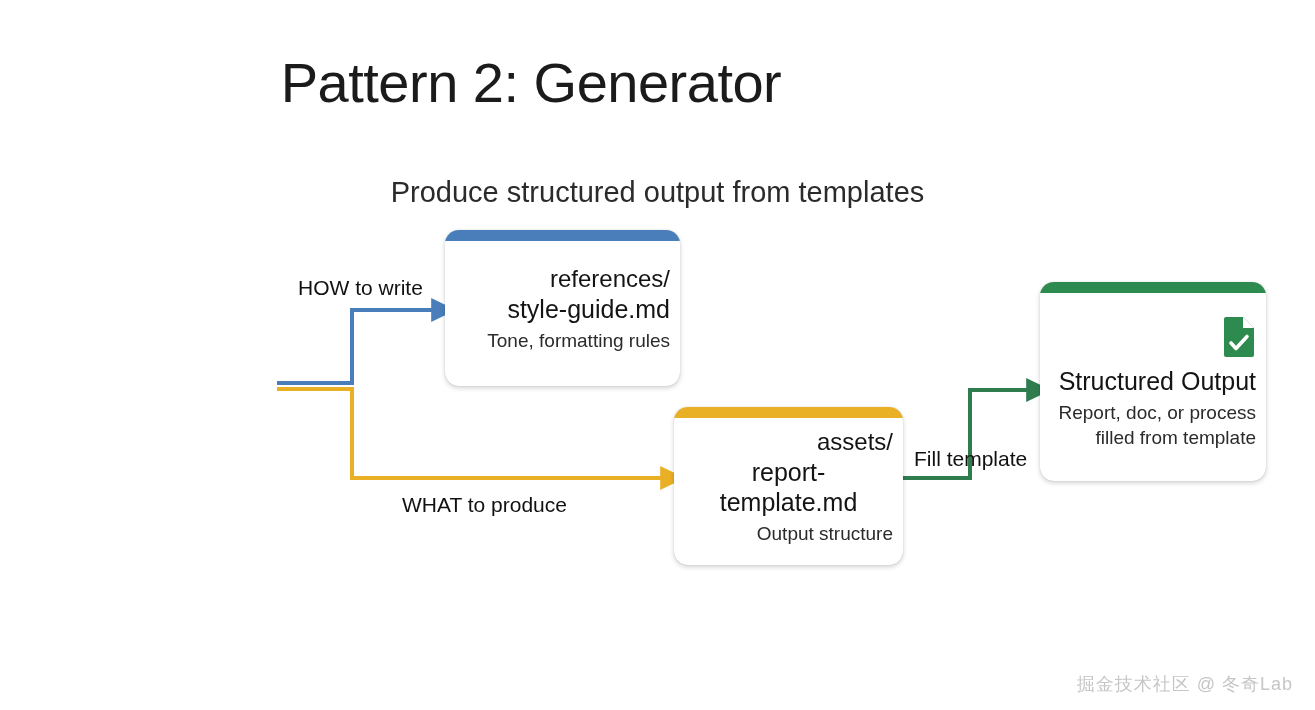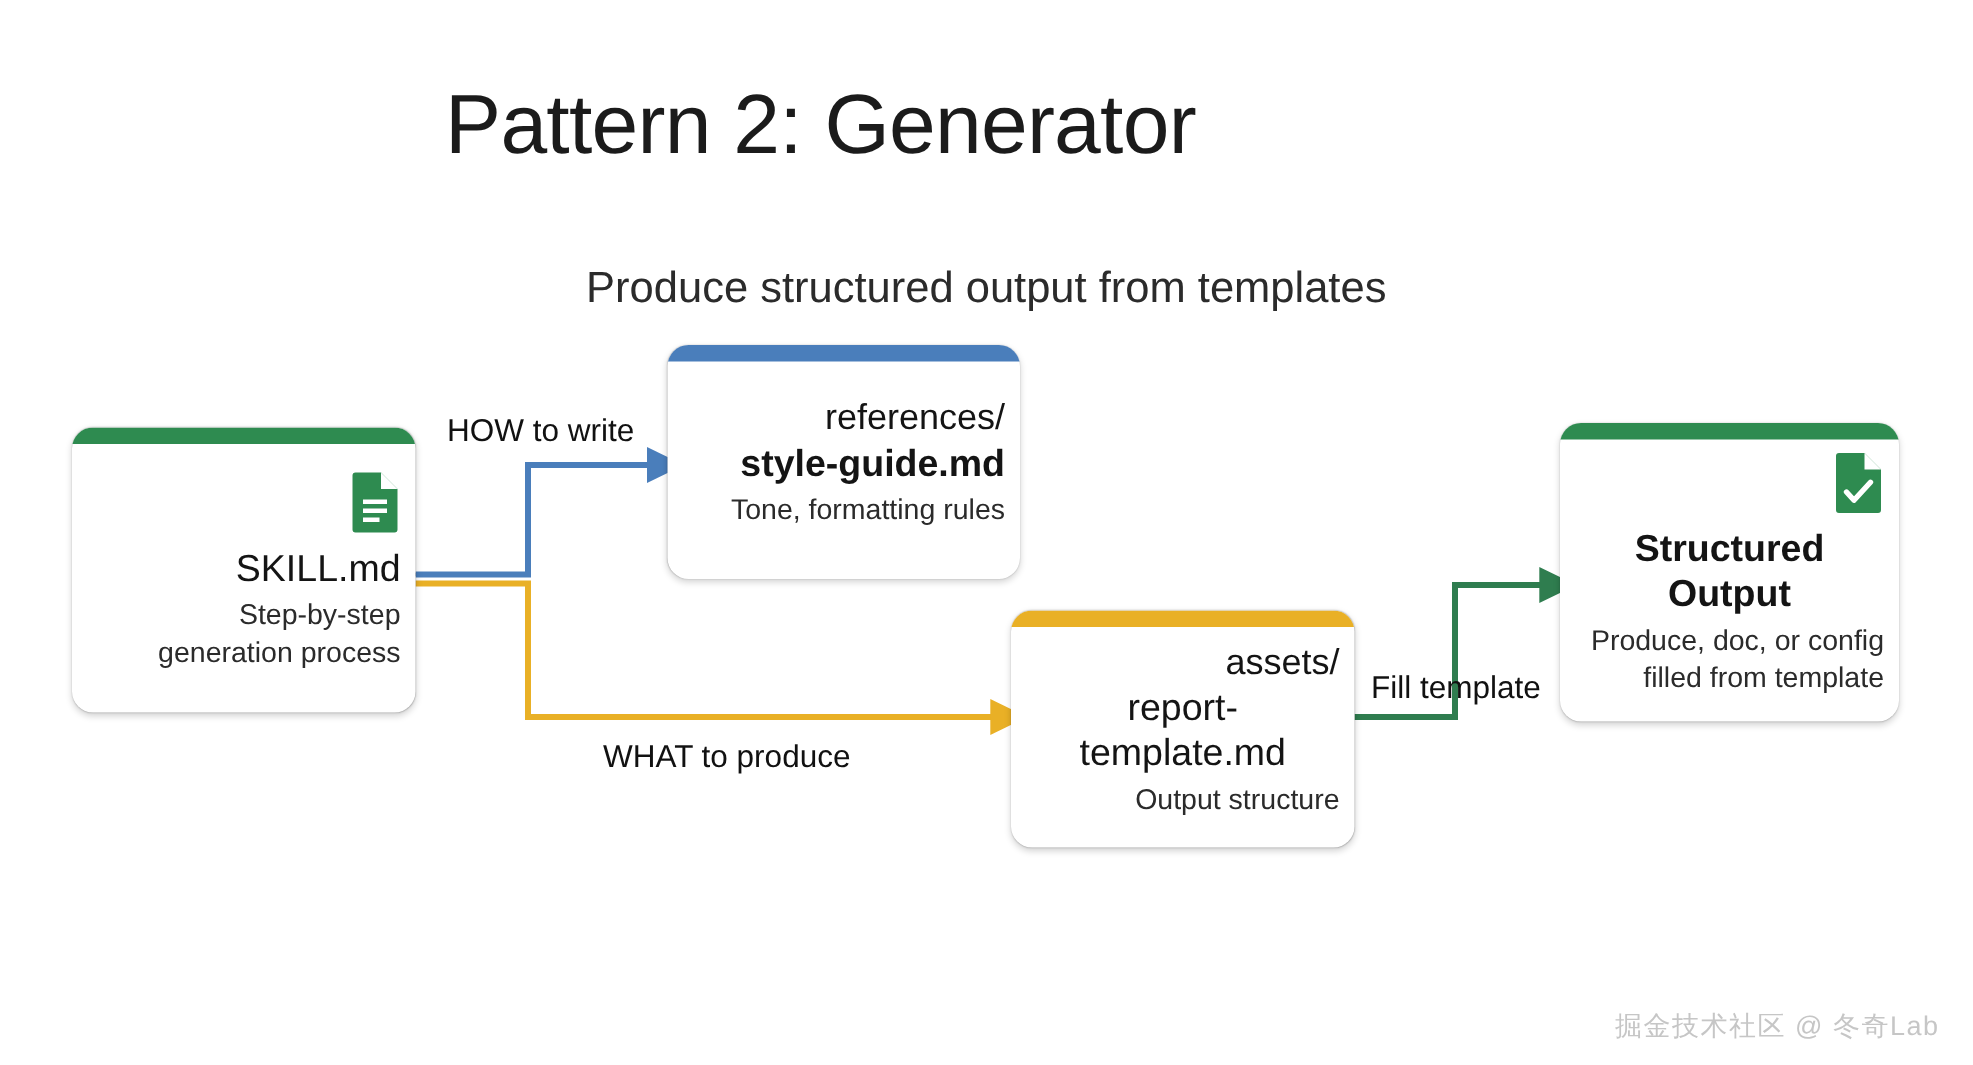--- a/index.html
+++ b/index.html
@@ -24,21 +24,20 @@
     position: absolute;
     left: 0;
     top: 52px;
     width: 1062px;
     text-align: center;
     font-size: 56px;
     font-weight: 400;
     color: #1b1b1b;
     letter-spacing: -0.5px;
     line-height: 1.1;
-    margin-left: 16px;
   }
   #subtitle {
     position: absolute;
     left: 0;
     top: 136px;
     width: 1315px;
     text-align: center;
     font-size: 29px;
     font-weight: 400;
     color: #2b2b2b;
@@ -83,21 +82,21 @@
   }
 
   .card-title {
     font-size: 25px;
     font-weight: 400;
     color: #141414;
     line-height: 1.2;
     text-align: center;
   }
   .card-title.bold {
-    font-weight: 700;
+    font-weight: 400;
   }
   .card-path {
     font-size: 24px;
     font-weight: 400;
     color: #141414;
     line-height: 1.25;
     text-align: center;
   }
   .card-sub {
     font-size: 19px;
@@ -166,35 +165,20 @@
 
     <path d="M277,389 L352,389 L352,478 L665,478" fill="none" stroke="#e9b026" stroke-width="4" stroke-linejoin="miter" stroke-linecap="butt" marker-end="url(#arrow-yellow)"></path>
 
     <path d="M903,478 L970,478 L970,390 L1031,390" fill="none" stroke="#2f7d4f" stroke-width="4" stroke-linejoin="miter" stroke-linecap="butt" marker-end="url(#arrow-green)"></path>
   </svg>
 
   <div class="edge-label" id="label-how">HOW to write</div>
   <div class="edge-label" id="label-what">WHAT to produce</div>
   <div class="edge-label" id="label-fill">Fill template</div>
 
-  <div class="card" id="card-skill">
-    <div class="card-bar" style="background:#2e8b50"></div>
-    <div class="card-icon">
-      <svg width="34" height="44" viewBox="0 0 34 44" xmlns="http://www.w3.org/2000/svg">
-        <path d="M2,3 h19 l11,11 v27 a2,2 0 0 1 -2,2 h-26 a2,2 0 0 1 -2,-2 v-36 a2,2 0 0 1 2,-2 z" fill="#2e8b50"></path>
-        <path d="M21,3 l11,11 h-11 z" fill="#ffffff"></path>
-        <rect x="9" y="21" width="16" height="3" fill="#ffffff"></rect>
-        <rect x="9" y="27" width="16" height="3" fill="#ffffff"></rect>
-        <rect x="9" y="33" width="11" height="3" fill="#ffffff"></rect>
-      </svg>
-    </div>
-    <div class="card-title">SKILL.md</div>
-    <div class="card-sub">Step-by-step</div>
-    <div class="card-sub tight">generation process</div>
-  </div>
 
   <div class="card" id="card-refs">
     <div class="card-bar" style="background:#4a7ebb"></div>
     <div class="card-path">references/</div>
     <div class="card-title bold">style-guide.md</div>
     <div class="card-sub">Tone, formatting rules</div>
   </div>
 
   <div class="card" id="card-assets">
     <div class="card-bar" style="background:#e9b026"></div>
@@ -206,19 +190,19 @@
   <div class="card" id="card-output">
     <div class="card-bar" style="background:#2e8b50"></div>
     <div class="card-icon">
       <svg width="34" height="44" viewBox="0 0 34 44" xmlns="http://www.w3.org/2000/svg">
         <path d="M2,3 h19 l11,11 v27 a2,2 0 0 1 -2,2 h-26 a2,2 0 0 1 -2,-2 v-36 a2,2 0 0 1 2,-2 z" fill="#2e8b50"></path>
         <path d="M21,3 l11,11 h-11 z" fill="#ffffff"></path>
         <path d="M9,29 l5,5.5 l11,-12" fill="none" stroke="#ffffff" stroke-width="3.6" stroke-linecap="round" stroke-linejoin="round"></path>
       </svg>
     </div>
     <div class="card-title bold">Structured Output</div>
-    <div class="card-sub">Produce, doc, or config</div>
+    <div class="card-sub">Report, doc, or process</div>
     <div class="card-sub tight">filled from template</div>
   </div>
 
   <div id="watermark">掘金技术社区 @ 冬奇Lab</div>
 
 </div>
 
 </body></html>

